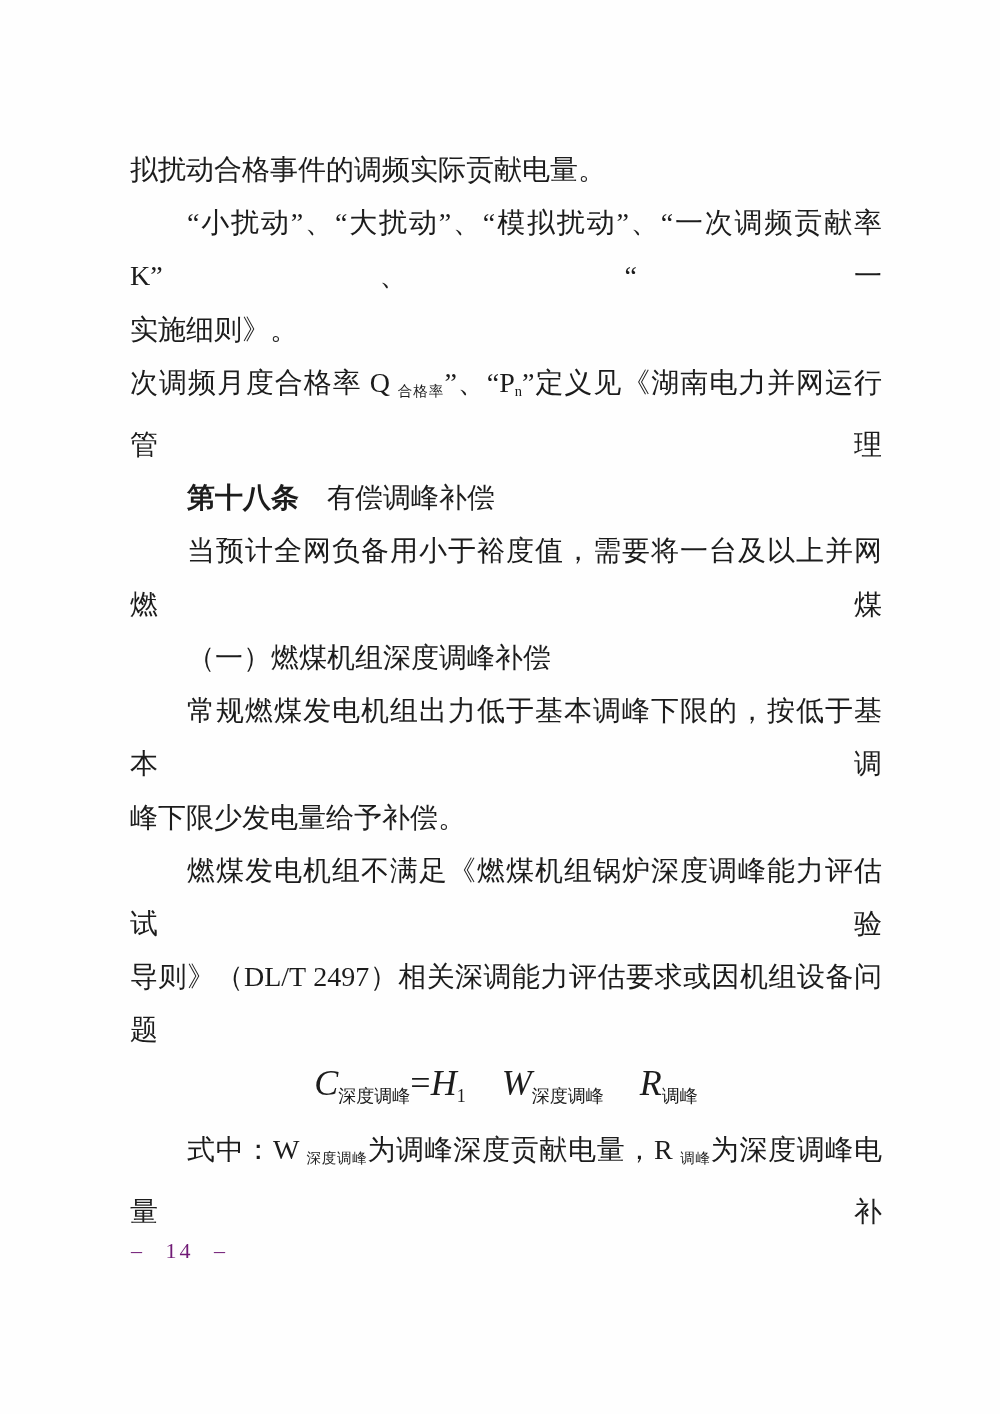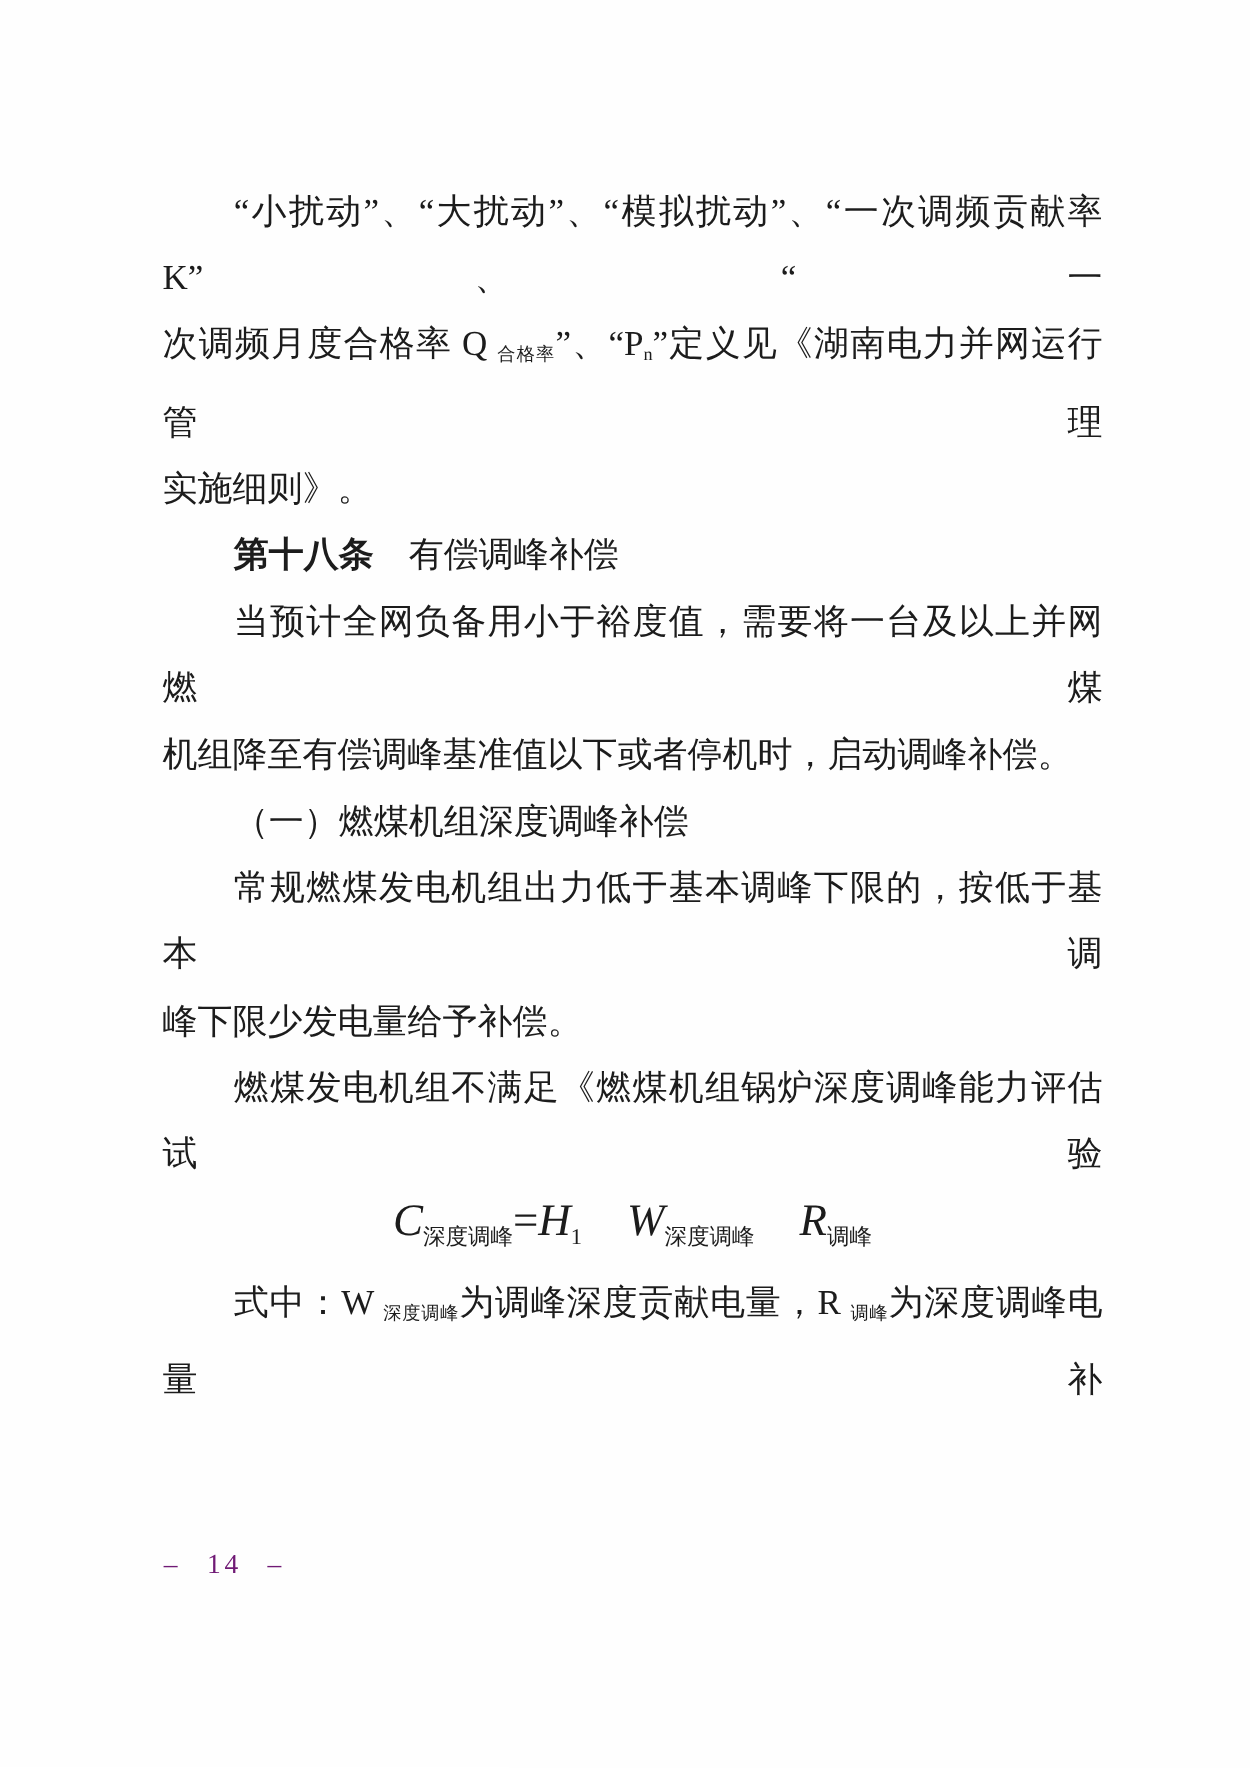--- a/index.html
+++ b/index.html
@@ -38,27 +38,28 @@
     letter-spacing: 3px;
     word-spacing: 12px;
     color: #701a75;
   }
 </style>
 </head>
 <body>
 
 <div class="page">
   <div class="content">
+      <div class="line"><span class="run n">拟扰动合格事件的调频实际贡献电量。</span></div>
       <div class="line indent fill"><span class="run n">“小扰动”、“大扰动”、“模拟扰动”、“一次调频贡献率 K”、“一</span></div>
+      <div class="line"><span class="run n">实施细则》。</span></div>
       <div class="line fill"><span class="run n">次调频月度合格率 Q </span><span class="run sub">合格率</span><span class="run n">”、“P</span><span class="run sub">n</span><span class="run n">”定义见《湖南电力并网运行管理</span></div>
-      <div class="line"><span class="run n">实施细则》。</span></div>
       <div class="line indent"><span class="run b">第十八条</span><span class="run n">　有偿调峰补偿</span></div>
       <div class="line indent fill"><span class="run n">当预计全网负备用小于裕度值，需要将一台及以上并网燃煤</span></div>
-      <div class="line"><span class="run n">机组降至有偿调峰基准值以下或者停机时，启动调峰补偿。</span></div>
       <div class="line indent"><span class="run n">（一）燃煤机组深度调峰补偿</span></div>
       <div class="line indent fill"><span class="run n">常规燃煤发电机组出力低于基本调峰下限的，按低于基本调</span></div>
       <div class="line"><span class="run n">峰下限少发电量给予补偿。</span></div>
       <div class="line indent fill"><span class="run n">燃煤发电机组不满足《燃煤机组锅炉深度调峰能力评估试验</span></div>
+      <div class="line fill"><span class="run n">导则》（DL/T 2497）相关深调能力评估要求或因机组设备问题</span></div>
       <div class="line center f1"><span class="run it">C</span><span class="run fsub">深度调峰</span><span class="run n">=</span><span class="run it">H</span><span class="run fsub">1</span><span class="run n">　</span><span class="run it">W</span><span class="run fsub">深度调峰</span><span class="run n">　</span><span class="run it">R</span><span class="run fsub">调峰</span></div>
       <div class="line indent fill"><span class="run n">式中：W </span><span class="run sub">深度调峰</span><span class="run n">为调峰深度贡献电量，R </span><span class="run sub">调峰</span><span class="run n">为深度调峰电量补</span></div>
     </div>
   <div class="footer">– 14 –</div>
 </div>
 
 </body></html>

